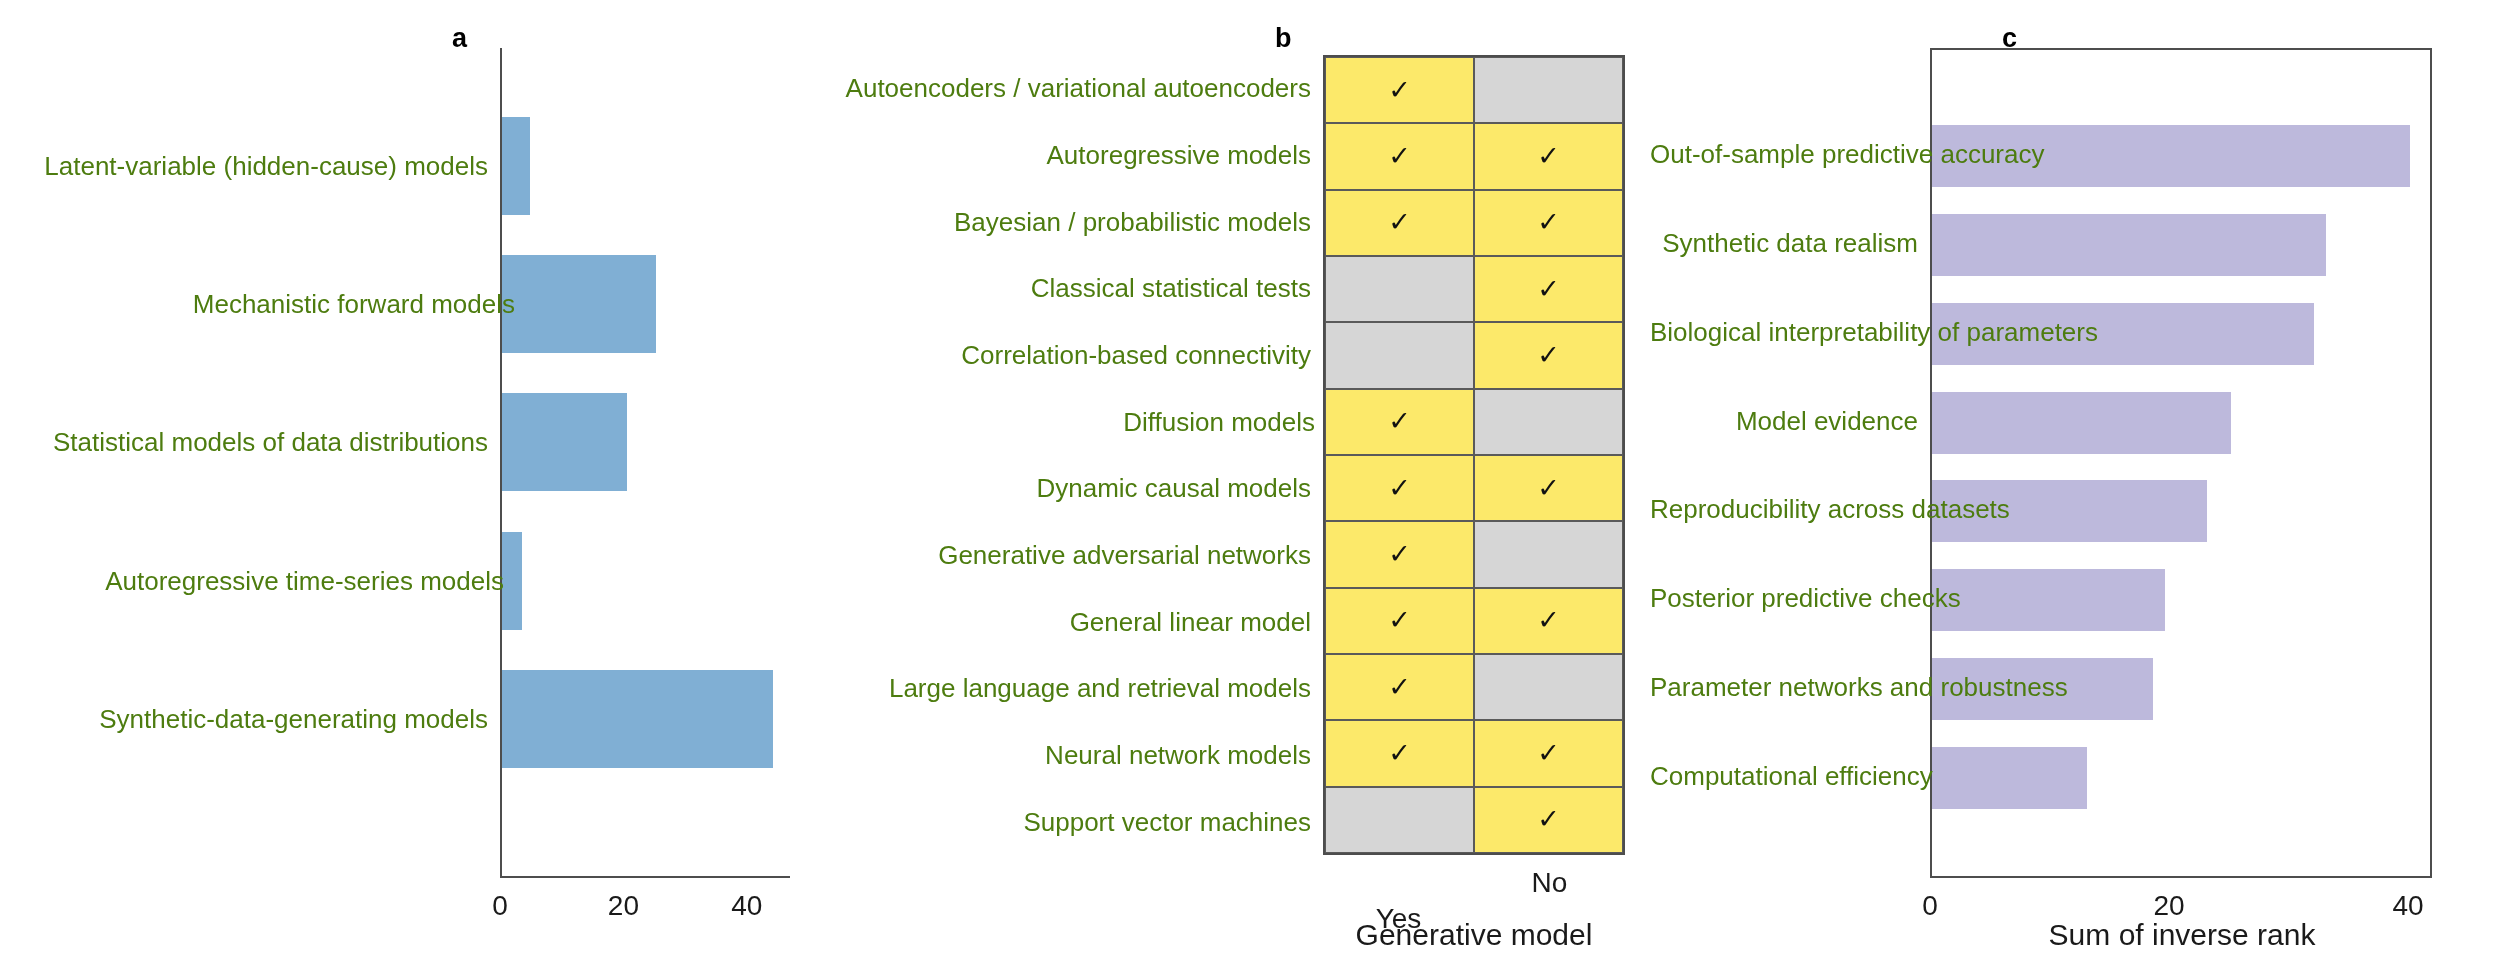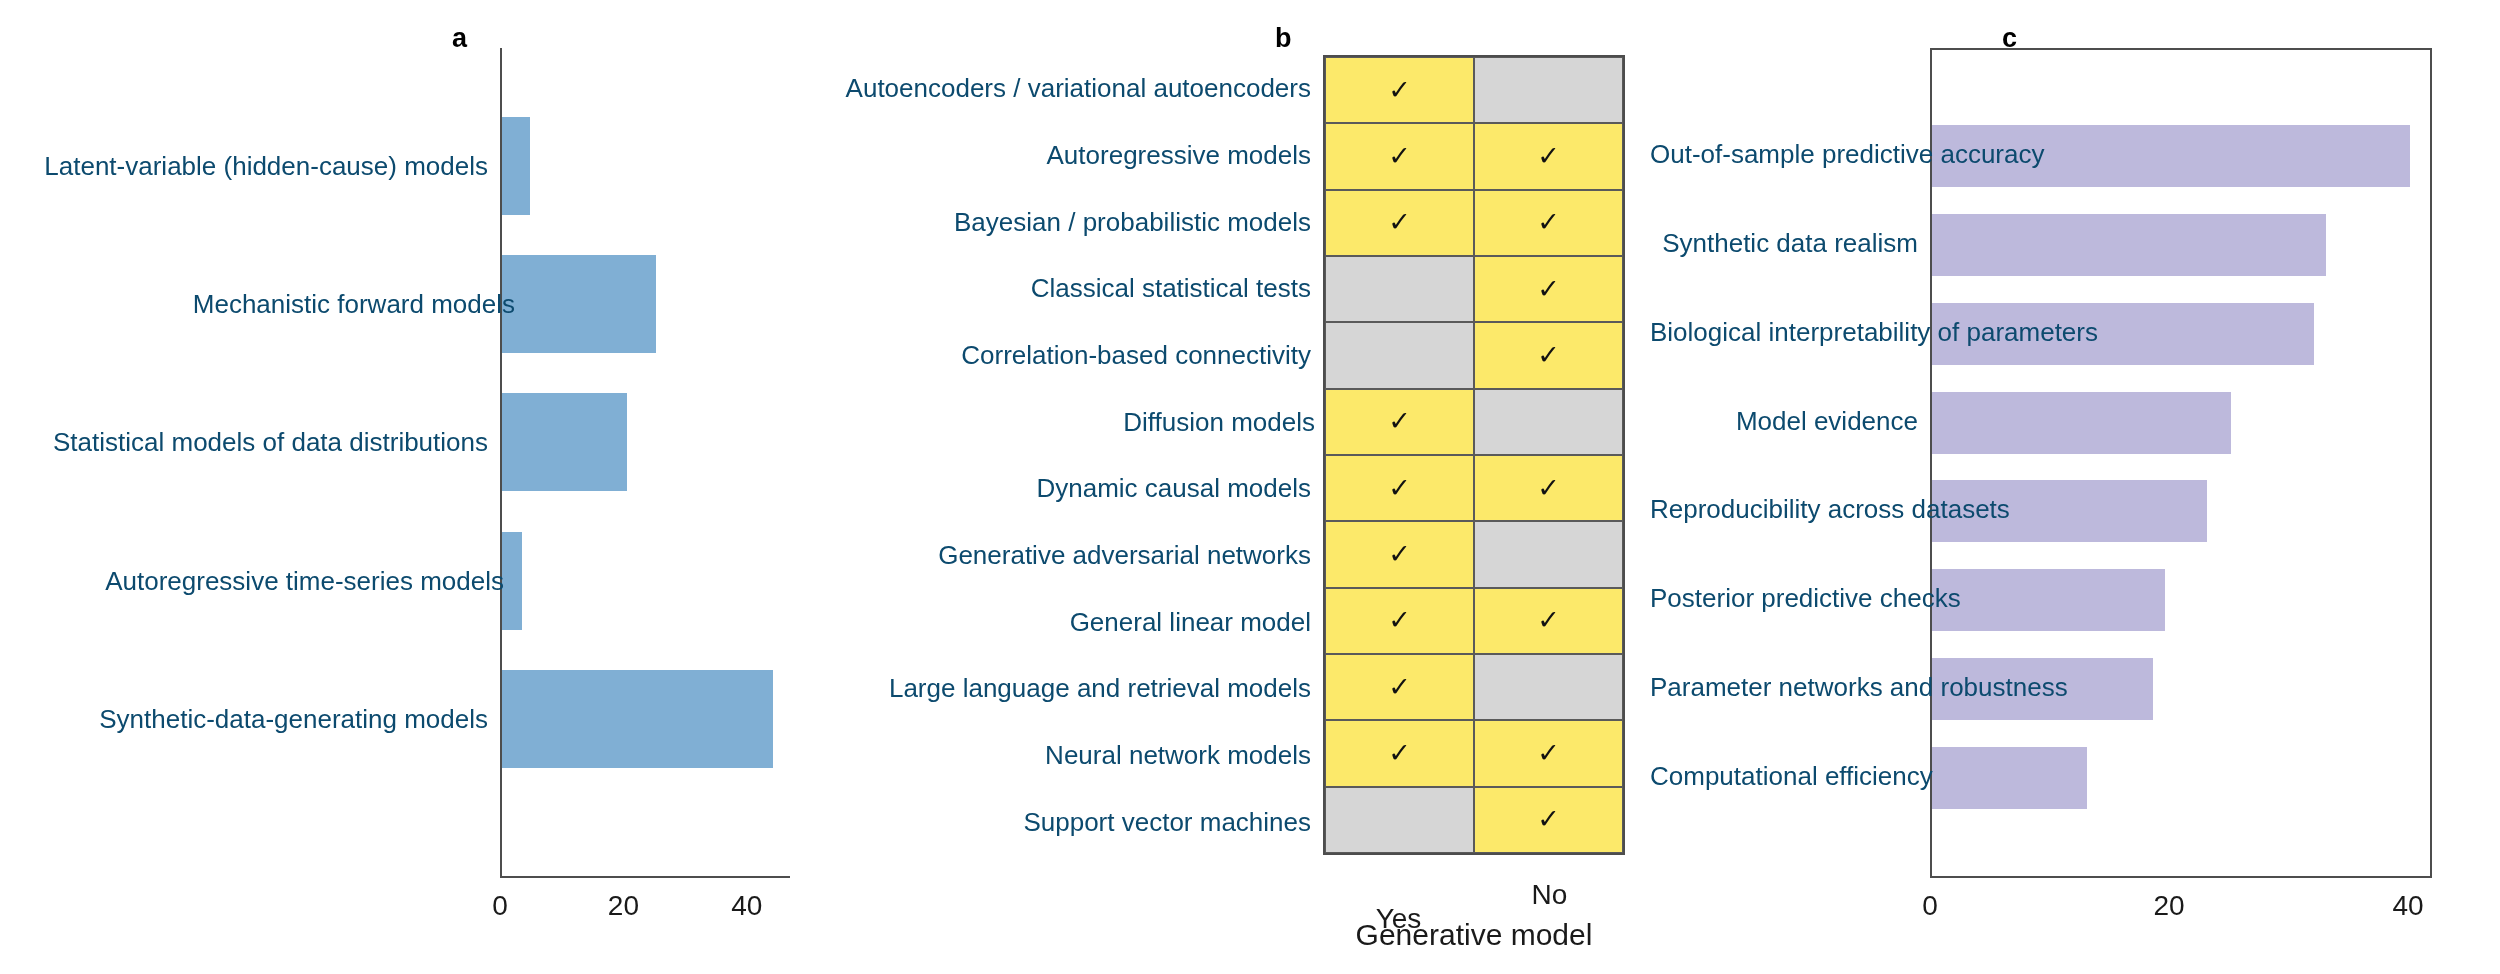--- a/index.html
+++ b/index.html
@@ -45,21 +45,21 @@
     position: absolute;
     font-size: 28px;
     color: #1a1a1a;
     text-align: center;
     white-space: nowrap;
     transform: translateX(-50%);
   }
   .cat-label {
     position: absolute;
     font-size: 26px;
-    color: #0c4a6e;
+    color: #4d7c0f;
     text-align: right;
     white-space: nowrap;
     transform: translateY(-50%);
   }
 
   
   #panel-a { left: 0; width: 800px; }
   #panel-a-plot {
     position: absolute;
     left: 500px;
@@ -238,21 +238,21 @@
         <div class="cat-label" style="left: 4px; width: 511px; top: 421.667px;">Diffusion models</div>
         <div class="cat-label" style="left: 0px; width: 511px; top: 488.333px;">Dynamic causal models</div>
         <div class="cat-label" style="left: 0px; width: 511px; top: 555px;">Generative adversarial networks</div>
         <div class="cat-label" style="left: 0px; width: 511px; top: 621.667px;">General linear model</div>
         <div class="cat-label" style="left: 0px; width: 511px; top: 688.333px;">Large language and retrieval models</div>
         <div class="cat-label" style="left: 0px; width: 511px; top: 755px;">Neural network models</div>
         <div class="cat-label" style="left: 0px; width: 511px; top: 821.667px;">Support vector machines</div>
       </div>
     <div id="panel-b-collabels">
         <div class="tick-label" style="left: 598.5px; top: 903px; text-align: center;">Yes</div>
-        <div class="tick-label" style="left: 749.5px; top: 867px; margin-top: 12px;">No</div>
+        <div class="tick-label" style="left: 749.5px; top: 867px;">No</div>
       </div>
 
     <div class="axis-title" style="left:474px; top:918px; width:400px;">Generative model</div>
   </section>
 
   <section class="panel" id="panel-c">
     <div class="panel-letter" style="left:352px; top:23px;">c</div>
 
     <div id="panel-c-plot">
       <div id="panel-c-bars">
@@ -276,15 +276,16 @@
         <div class="cat-label" style="left: 0px; width: 268px; top: 598.125px;">Posterior predictive checks</div>
         <div class="cat-label" style="left: 0px; width: 268px; top: 686.875px;">Parameter networks and robustness</div>
         <div class="cat-label" style="left: 0px; width: 268px; top: 775.625px;">Computational efficiency</div>
       </div>
     <div id="panel-c-ticks">
         <div class="tick-label" style="left: 280px; top: 890px;">0</div>
         <div class="tick-label" style="left: 519.048px; top: 890px;">20</div>
         <div class="tick-label" style="left: 758.095px; top: 890px;">40</div>
       </div>
 
+    <div class="axis-title" style="left:332px; top:918px; width:400px;">Sum of inverse rank</div>
   </section>
 
 </div>
 
 </body></html>

